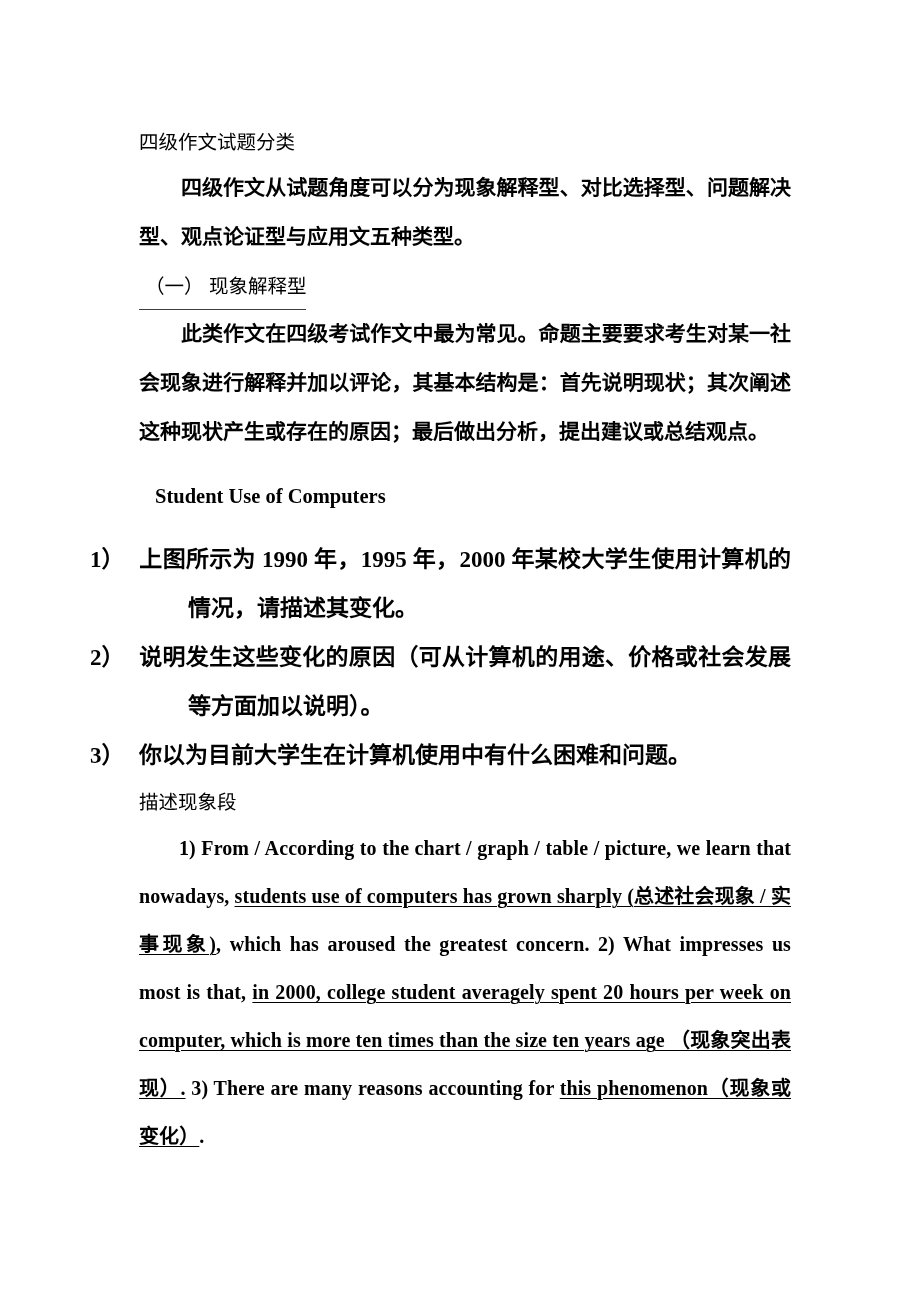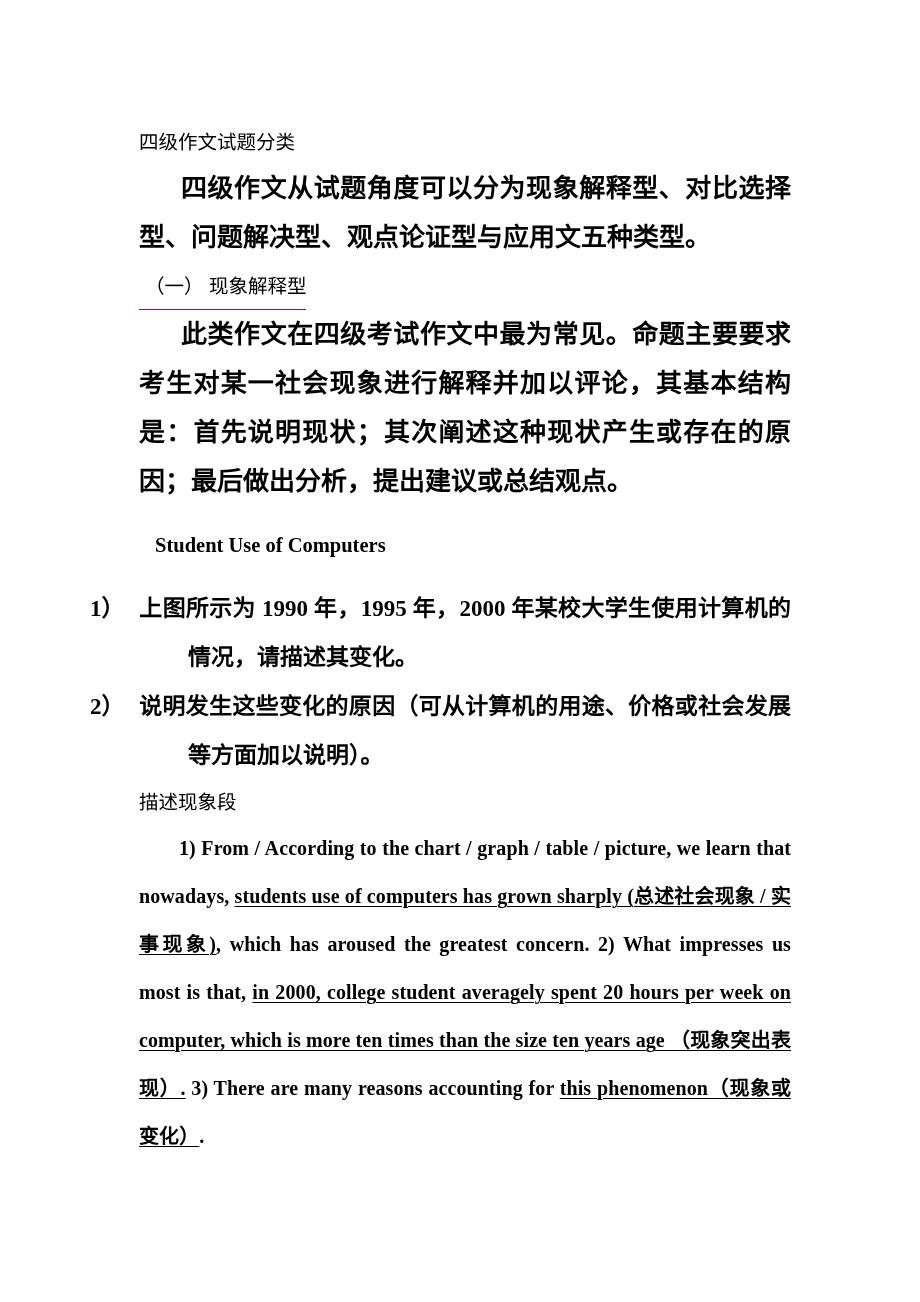--- a/index.html
+++ b/index.html
@@ -53,21 +53,21 @@
   .u-head {
     display: inline-block;
     border-bottom: 1px solid #701a75;
     padding-bottom: 1px;
     padding-left: 6px;
   }
 
   
   .p-bold {
     font-weight: 700;
-    font-size: 26px;
+    font-size: 21px;
     line-height: 49px;
   }
 
   .indent2 { text-indent: 42px; }
 
   
   .li {
     font-weight: 700;
     font-size: 23px;
     line-height: 49px;
@@ -118,19 +118,20 @@
     <p class="title-line gap-top"><span class="u-head">（一） 现象解释型</span></p>
 
     <p class="p p-bold indent2">此类作文在四级考试作文中最为常见。命题主要要求考生对某一社会现象进行解释并加以评论，其基本结构是：首先说明现状；其次阐述这种现状产生或存在的原因；最后做出分析，提出建议或总结观点。</p>
 
     <p class="en-head">Student Use of Computers</p>
 
     <p class="li"><span class="num">1）</span><span>上图所示为 1990 年，1995 年，2000 年某校大学生使用计算机的情况，请描述其变化。</span></p>
 
     <p class="li"><span class="num">2）</span><span>说明发生这些变化的原因（可从计算机的用途、价格或社会发展等方面加以说明）。</span></p>
 
+    <p class="li"><span class="num">3）</span><span>你以为目前大学生在计算机使用中有什么困难和问题。</span></p>
 
     <p class="title-line">描述现象段</p>
 
     <p class="p-en"><span>1) From / According to the chart / graph / table / picture, we learn that nowadays, </span><span class="u">students use of computers has grown sharply (总述社会现象 / 实事现象)</span><span>, which has aroused the greatest concern. </span><span>2) What impresses us most is that, </span><span class="u">in 2000, college student averagely spent 20 hours per week on computer, which is more ten times than the size ten years age （现象突出表现）.</span><span> </span><span>3) There are many reasons accounting for </span><span class="u">this phenomenon（现象或变化）</span><span>.</span></p>
 
   </div>
 </div>
 
 </body></html>

